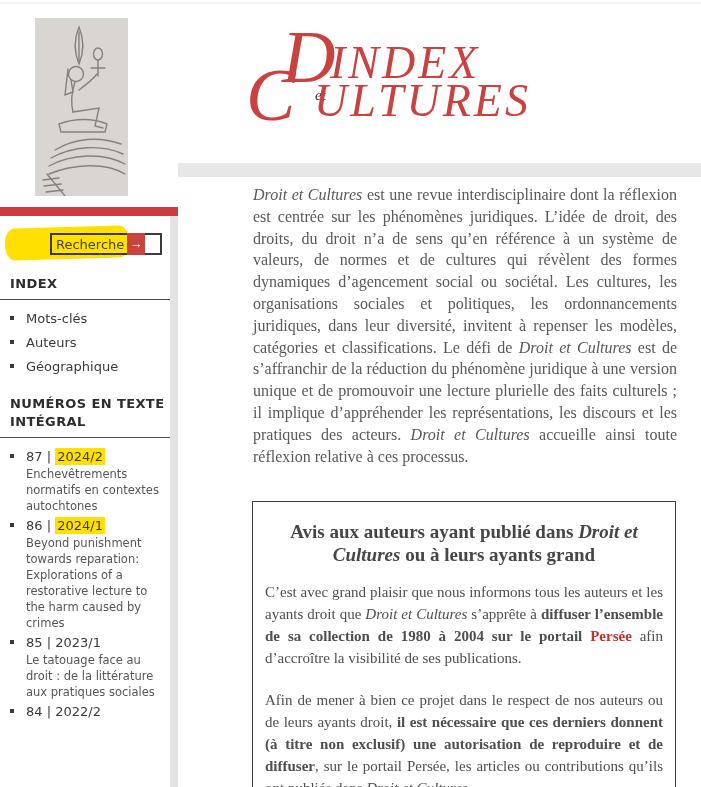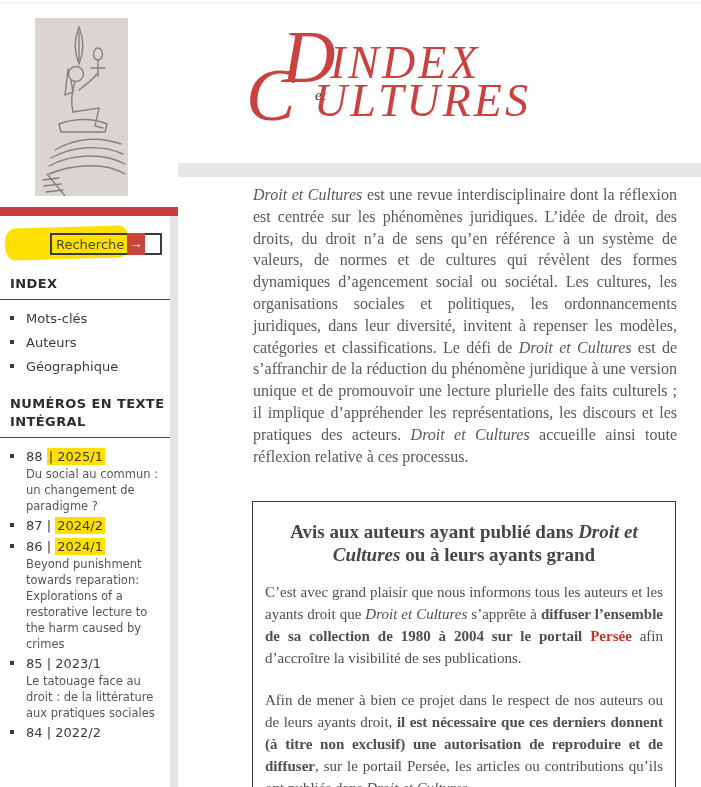--- a/index.html
+++ b/index.html
@@ -113,25 +113,22 @@
   <ul class="index-list">
     <li><span class="sq"></span><span>Mots-clés</span></li>
     <li><span class="sq"></span><span>Auteurs</span></li>
     <li><span class="sq"></span><span>Géographique</span></li>
   </ul>
 
   <div class="side-head">NUMÉROS EN TEXTE INTÉGRAL</div>
   <div class="rule"></div>
   <ol class="issues">
     <li>
-      <div class="issue-line"><span class="sq"></span><span><span>88 </span><span class="rt-hl">| 2025/1</span></span></div>
-      <div class="issue-sub">Du social au commun : un changement de paradigme ?</div>
-    </li>
-    <li>
       <div class="issue-line"><span class="sq"></span><span><span>87 | </span><span class="rt-hl">2024/2</span></span></div>
+      <div class="issue-sub">Enchevêtrements normatifs en contextes autochtones</div>
     </li>
     <li>
       <div class="issue-line"><span class="sq"></span><span><span>86 | </span><span class="rt-hl">2024/1</span></span></div>
       <div class="issue-sub">Beyond punishment towards reparation: Explorations of a restorative lecture to the harm caused by crimes</div>
     </li>
     <li>
       <div class="issue-line"><span class="sq"></span><span><span>85 | 2023/1</span></span></div>
       <div class="issue-sub">Le tatouage face au droit : de la littérature aux pratiques sociales</div>
     </li>
     <li>

